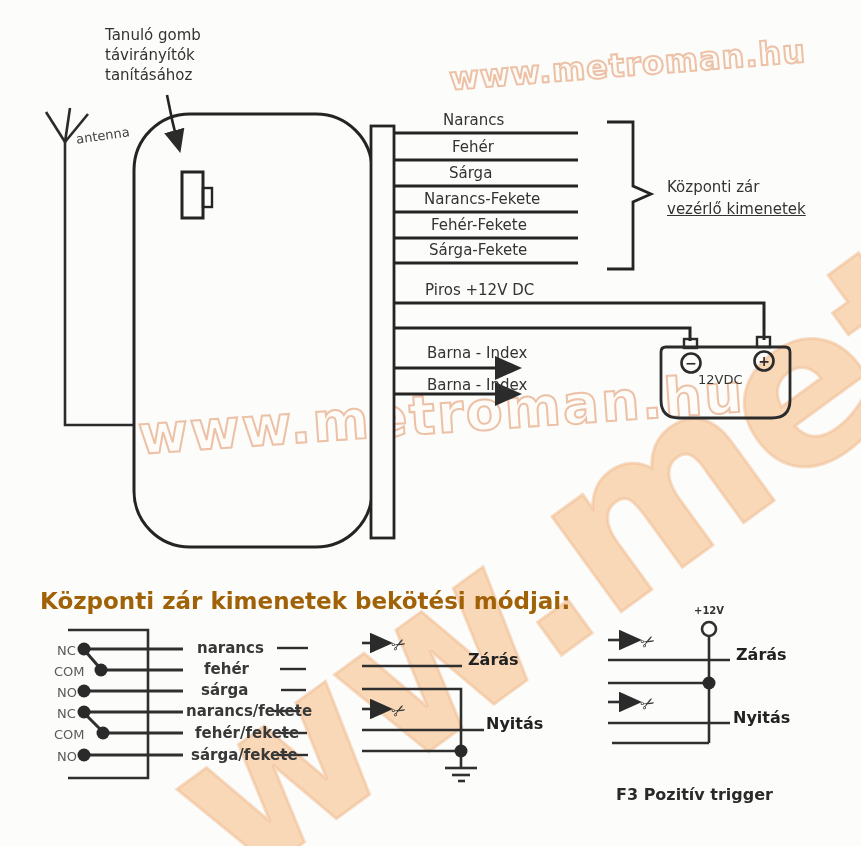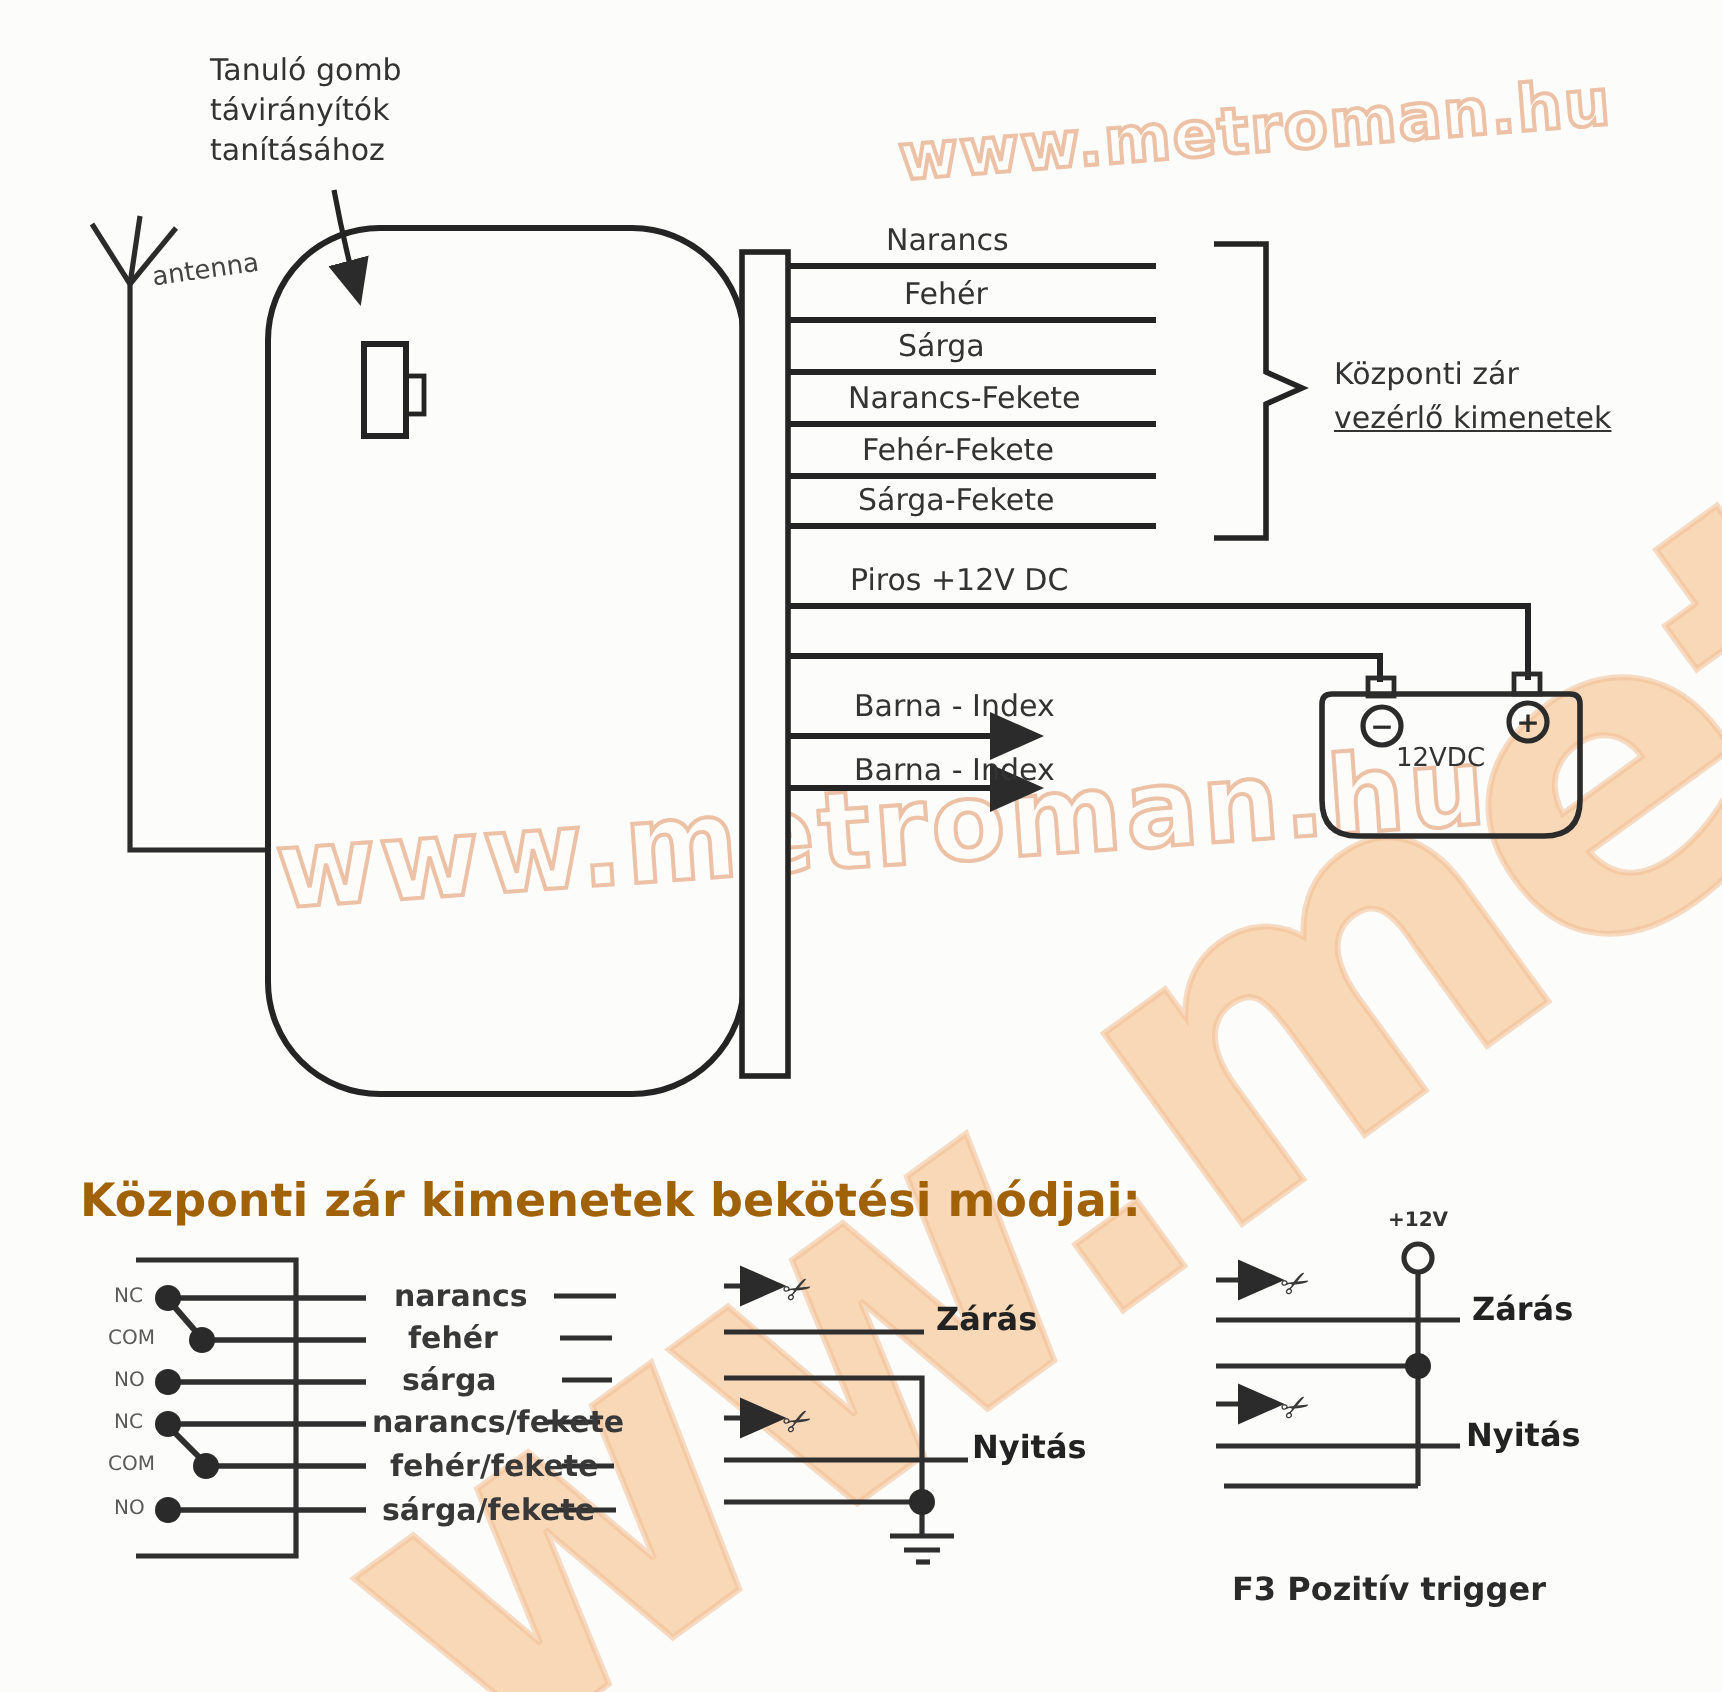--- a/index.html
+++ b/index.html
@@ -3,21 +3,21 @@
 <meta charset="utf-8">
 <style>
   html,body{margin:0;padding:0;}
   #stage{
     position:relative; width:861px; height:846px; overflow:hidden;
     background:#fcfcfa;
     font-family:"DejaVu Sans", "Liberation Sans", sans-serif;
   }
   .lbl{position:absolute; font-size:15px; color:#333; white-space:nowrap; line-height:1.2;}
   .lbl.small{font-size:13px; color:#444;}
-  .lbl.tiny{font-size:10px; color:#5a5a5a; letter-spacing:0px;}
+  .lbl.tiny{font-size:13px; color:#5a5a5a; letter-spacing:0px;}
   .lbl.wirename{font-weight:bold; font-size:15px; color:#383838;}
   .lbl.trigger{font-weight:bold; font-size:16px; color:#222;}
   .lbl.caption{font-weight:bold; font-size:16px; color:#2a2a2a;}
   .heading{
     position:absolute; left:40px; top:588px;
     font-size:23px; font-weight:bold; color:#a16207; letter-spacing:0px;
   }
   .wm{
     position:absolute; font-weight:bold; white-space:nowrap;
     color:rgba(255,252,247,0.55);

